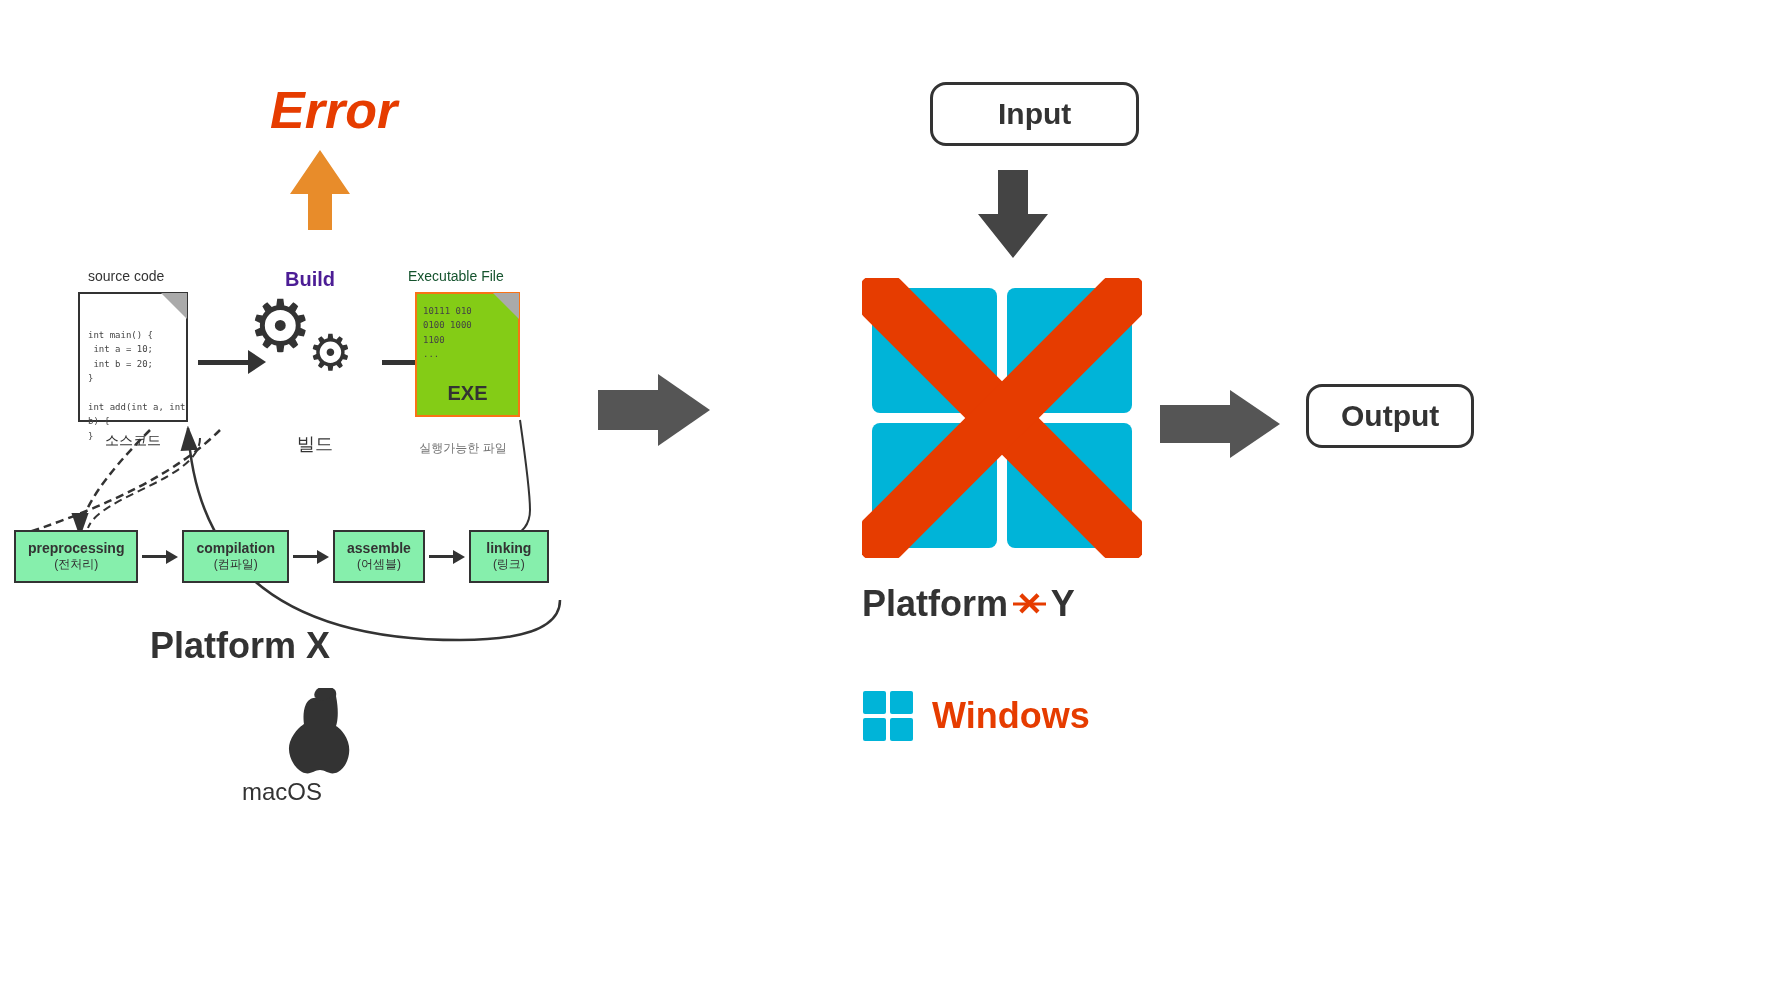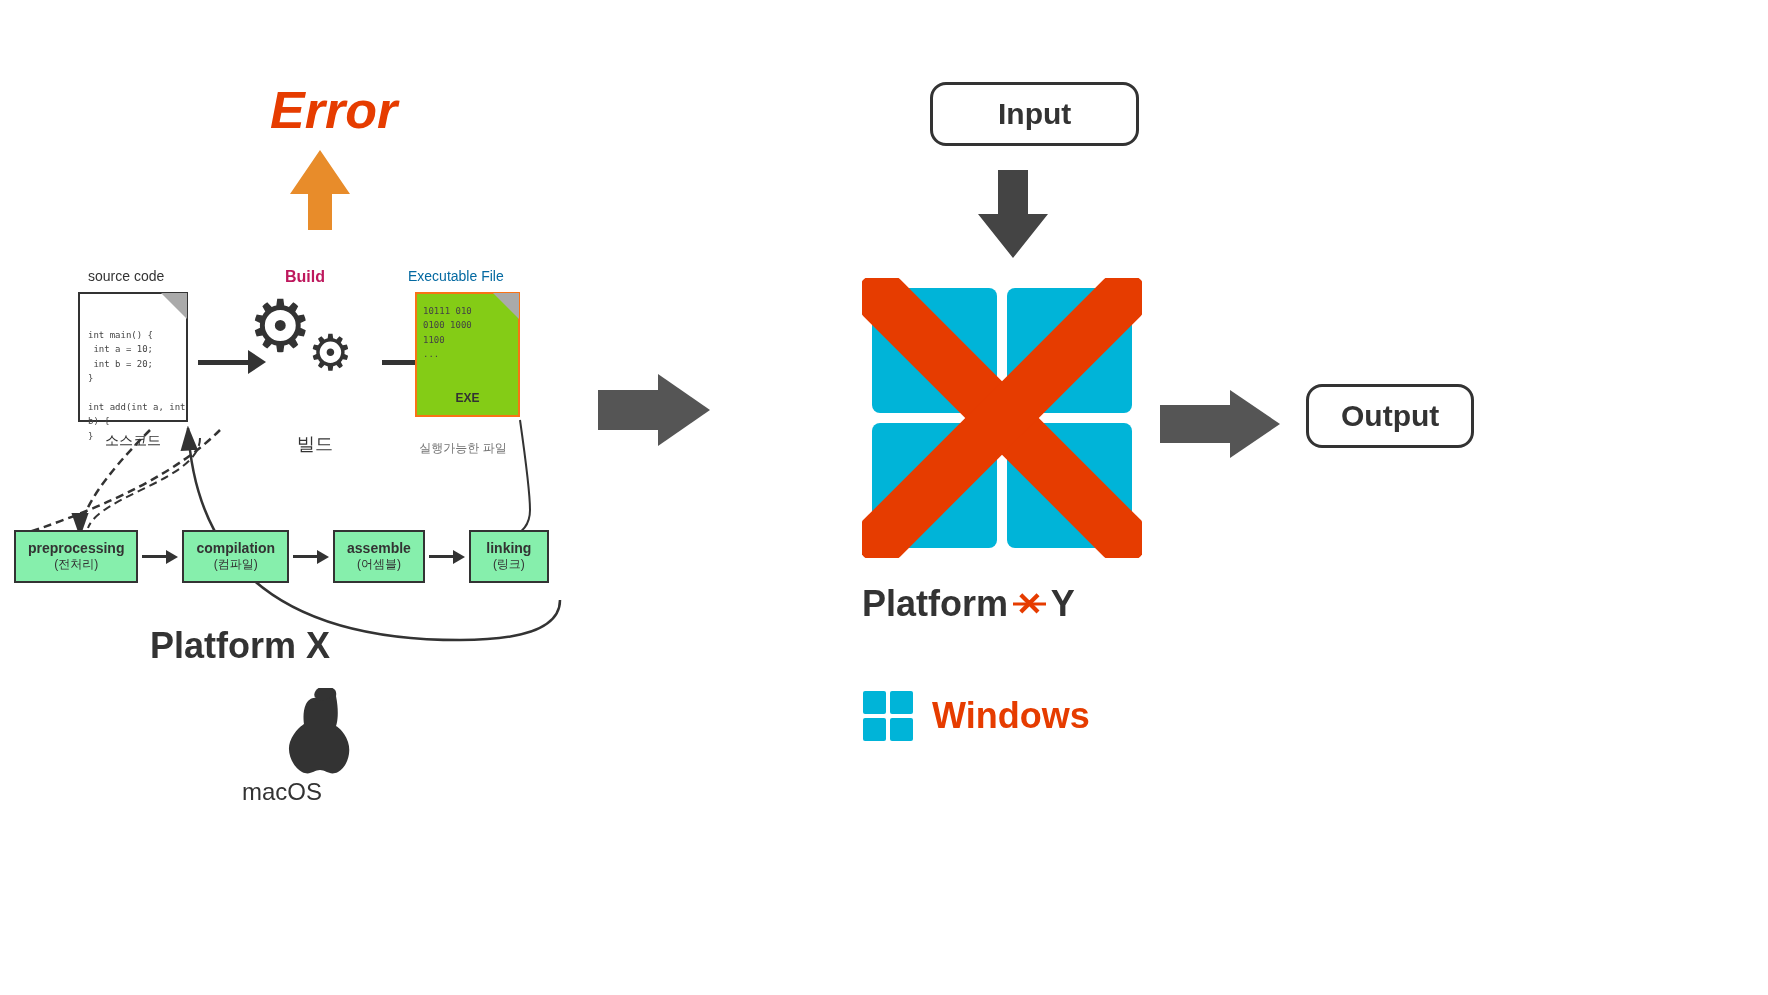--- a/index.html
+++ b/index.html
@@ -113,41 +113,41 @@
     </div>
   </div>
 
   <div style="position:absolute; left:133px; top:432px; font-size:14px; color:#333; transform:translateX(-50%);">소스코드</div>
 
   <div style="position:absolute; left:198px; top:350px; display:flex; align-items:center;">
     <div style="width:50px; height:5px; background:#333;"></div>
     <div style="width:0; height:0; border-top:12px solid transparent; border-bottom:12px solid transparent; border-left:18px solid #333;"></div>
   </div>
 
-  <div style="position:absolute; left:285px; top:268px; font-size:16px; font-weight:bold; color:#be185d;">Build</div>
+  <div style="position:absolute; left:285px; top:268px; font-size:20px; font-weight:bold; color:#4c1d95;">Build</div>
 
   <div style="position:absolute; left:248px; top:290px; font-size:72px; color:#333; line-height:1;">⚙</div>
   <div style="position:absolute; left:308px; top:328px; font-size:50px; color:#333; line-height:1;">⚙</div>
 
   <div style="position:absolute; left:315px; top:432px; font-size:18px; color:#333; transform:translateX(-50%);">빌드</div>
 
   <div style="position:absolute; left:382px; top:350px; display:flex; align-items:center;">
     <div style="width:46px; height:5px; background:#333;"></div>
     <div style="width:0; height:0; border-top:12px solid transparent; border-bottom:12px solid transparent; border-left:18px solid #333;"></div>
   </div>
 
-  <div style="position:absolute; left:408px; top:268px; font-size:14px; color:#0369a1;">Executable File</div>
+  <div style="position:absolute; left:408px; top:268px; font-size:14px; color:#14532d;">Executable File</div>
 
   <div style="position:absolute; left:415px; top:292px;">
     <div style="position:relative; width:105px; height:125px; background:#84cc16; border:2px solid #f97316;">
       <div style="position:absolute; top:-1px; right:-1px; width:0; height:0; border-style:solid; border-width:0 26px 26px 0; border-color:transparent #aaa transparent transparent;"></div>
       <div style="position:absolute; top:10px; left:6px; font-size:9px; color:#444; font-family:monospace; line-height:1.6;">
         10111 010<br>0100 1000<br>1100<br>...<br>&nbsp;
       </div>
-      <div style="position:absolute; bottom:10px; left:0; right:0; text-align:center; font-size:12px; font-weight:bold; color:#333;">EXE</div>
+      <div style="position:absolute; bottom:10px; left:0; right:0; text-align:center; font-size:20px; font-weight:bold; color:#333;">EXE</div>
     </div>
   </div>
 
   <div style="position:absolute; left:463px; top:432px; font-size:12px; color:#737373; transform:translateX(-50%);margin-top:8px;">실행가능한 파일</div>
 
   <svg id="dashed-arrows-svg">
 
     <defs>
       <marker id="arrowhead-black" markerWidth="10" markerHeight="7" refX="9" refY="3.5" orient="auto">
         <polygon points="0 0, 10 3.5, 0 7" fill="#333"></polygon>

